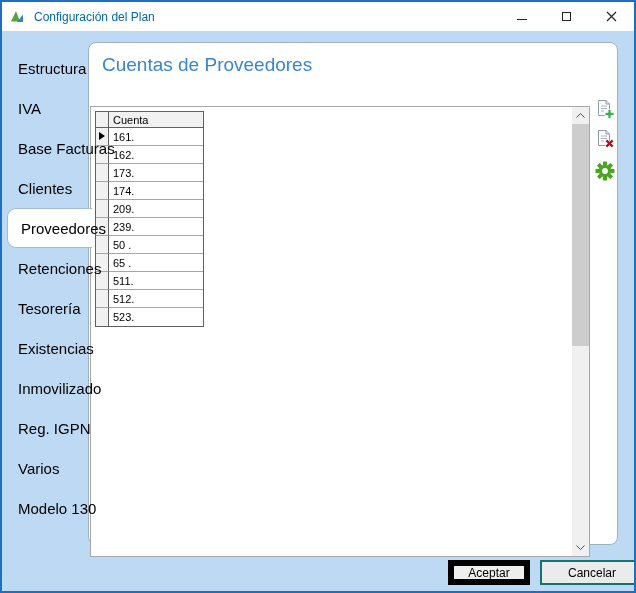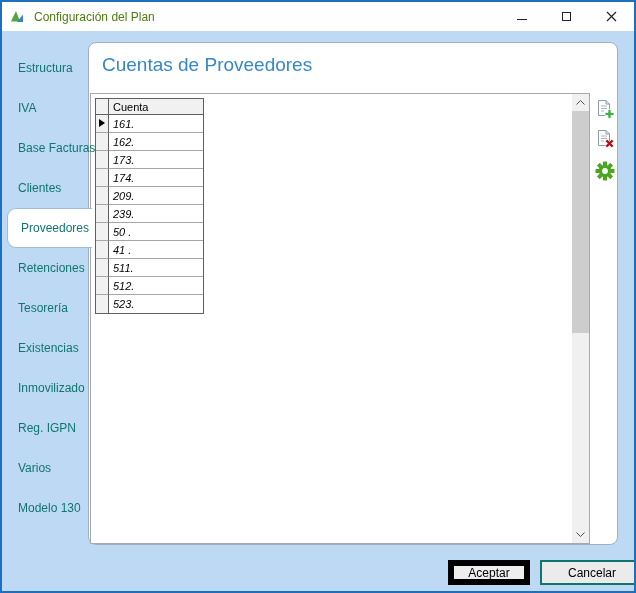--- a/index.html
+++ b/index.html
@@ -9,59 +9,59 @@
     border:2px solid #1f6fc0; background:#bed9f3;
     font-family:"Liberation Sans", sans-serif;
     overflow:hidden;
   }
   
   .titlebar {
     position:absolute; left:0; top:0; right:0; height:29px;
     background:#ffffff; display:flex; align-items:center;
   }
   .app-icon { width:16px; height:16px; margin-left:8px; flex:0 0 auto; }
-  .title-text { margin-left:8px; font-size:12px; color:#4d7c0f; white-space:nowrap; }
+  .title-text { margin-left:8px; font-size:12px; color:#0369a1; white-space:nowrap; }
   .caption-buttons { margin-left:auto; display:flex; height:100%; }
   .cap-btn { width:45px; height:100%; display:flex; align-items:center; justify-content:center; cursor:default; }
   .glyph-min { width:10px; height:1px; background:#222; margin-top:6px; }
   .glyph-max { width:9px; height:9px; border:1px solid #222; }
   
   .sidebar { position:absolute; left:0; top:46px; width:88px; z-index:3; }
   .side-item {
     height:40px; display:flex; align-items:center;
     padding-left:16px; cursor:default;
   }
-  .side-label { font-size:12px; color:#0f766e; white-space:nowrap; }
+  .side-label { font-size:15px; color:#000000; white-space:nowrap; }
   .side-item.selected {
     background:#ffffff;
     border:1px solid #9dbcd8; border-right:none;
     border-radius:9px 0 0 9px;
     margin-left:5px; width:85px; padding-left:13px;
     position:relative; z-index:6;
   }
   
   .panel {
     position:absolute; left:86px; top:40px; width:530px; height:503px;
     background:#ffffff; border:1px solid #9fb0c0; border-radius:8px; z-index:2;
   }
   .panel-title {
     position:absolute; left:13px; top:11px;
     font-size:19px; color:#3787c9; white-space:nowrap;
   }
   .viewport {
-    position:absolute; left:1px; top:50px; width:500px; height:451px;
+    position:absolute; left:1px; top:63px; width:500px; height:451px;
     border:1px solid #a8a8a8; background:#ffffff; overflow:hidden;
   }
   
   .grid {
     position:absolute; left:4px; top:4px;
     display:inline-block; border:1px solid #606060; background:#fff;
   }
   .grid-header { display:flex; height:16px; }
-  .grid-row { display:flex; height:18px;font-style:italic; }
+  .grid-row { display:flex; height:18px; }
   .cell-sel {
     width:13px; background:#f1f1f1; position:relative;
     border-right:1px solid #606060; border-bottom:1px solid #a6a6a6;
   }
   .grid-header .cell-sel { border-bottom:1px solid #606060; }
   .cell-data {
     width:94px; font-size:11px; color:#000;
     padding:2px 0 0 4px; border-bottom:1px solid #a6a6a6;
     line-height:14px; white-space:pre;
   }
@@ -187,21 +187,21 @@
           <div class="grid-row">
             <div class="cell-sel"></div>
             <div class="cell-data">239.</div>
           </div>
           <div class="grid-row">
             <div class="cell-sel"></div>
             <div class="cell-data">50 .</div>
           </div>
           <div class="grid-row">
             <div class="cell-sel"></div>
-            <div class="cell-data">41 .</div>
+            <div class="cell-data">65 .</div>
           </div>
           <div class="grid-row">
             <div class="cell-sel"></div>
             <div class="cell-data">511.</div>
           </div>
           <div class="grid-row">
             <div class="cell-sel"></div>
             <div class="cell-data">512.</div>
           </div>
           <div class="grid-row">

